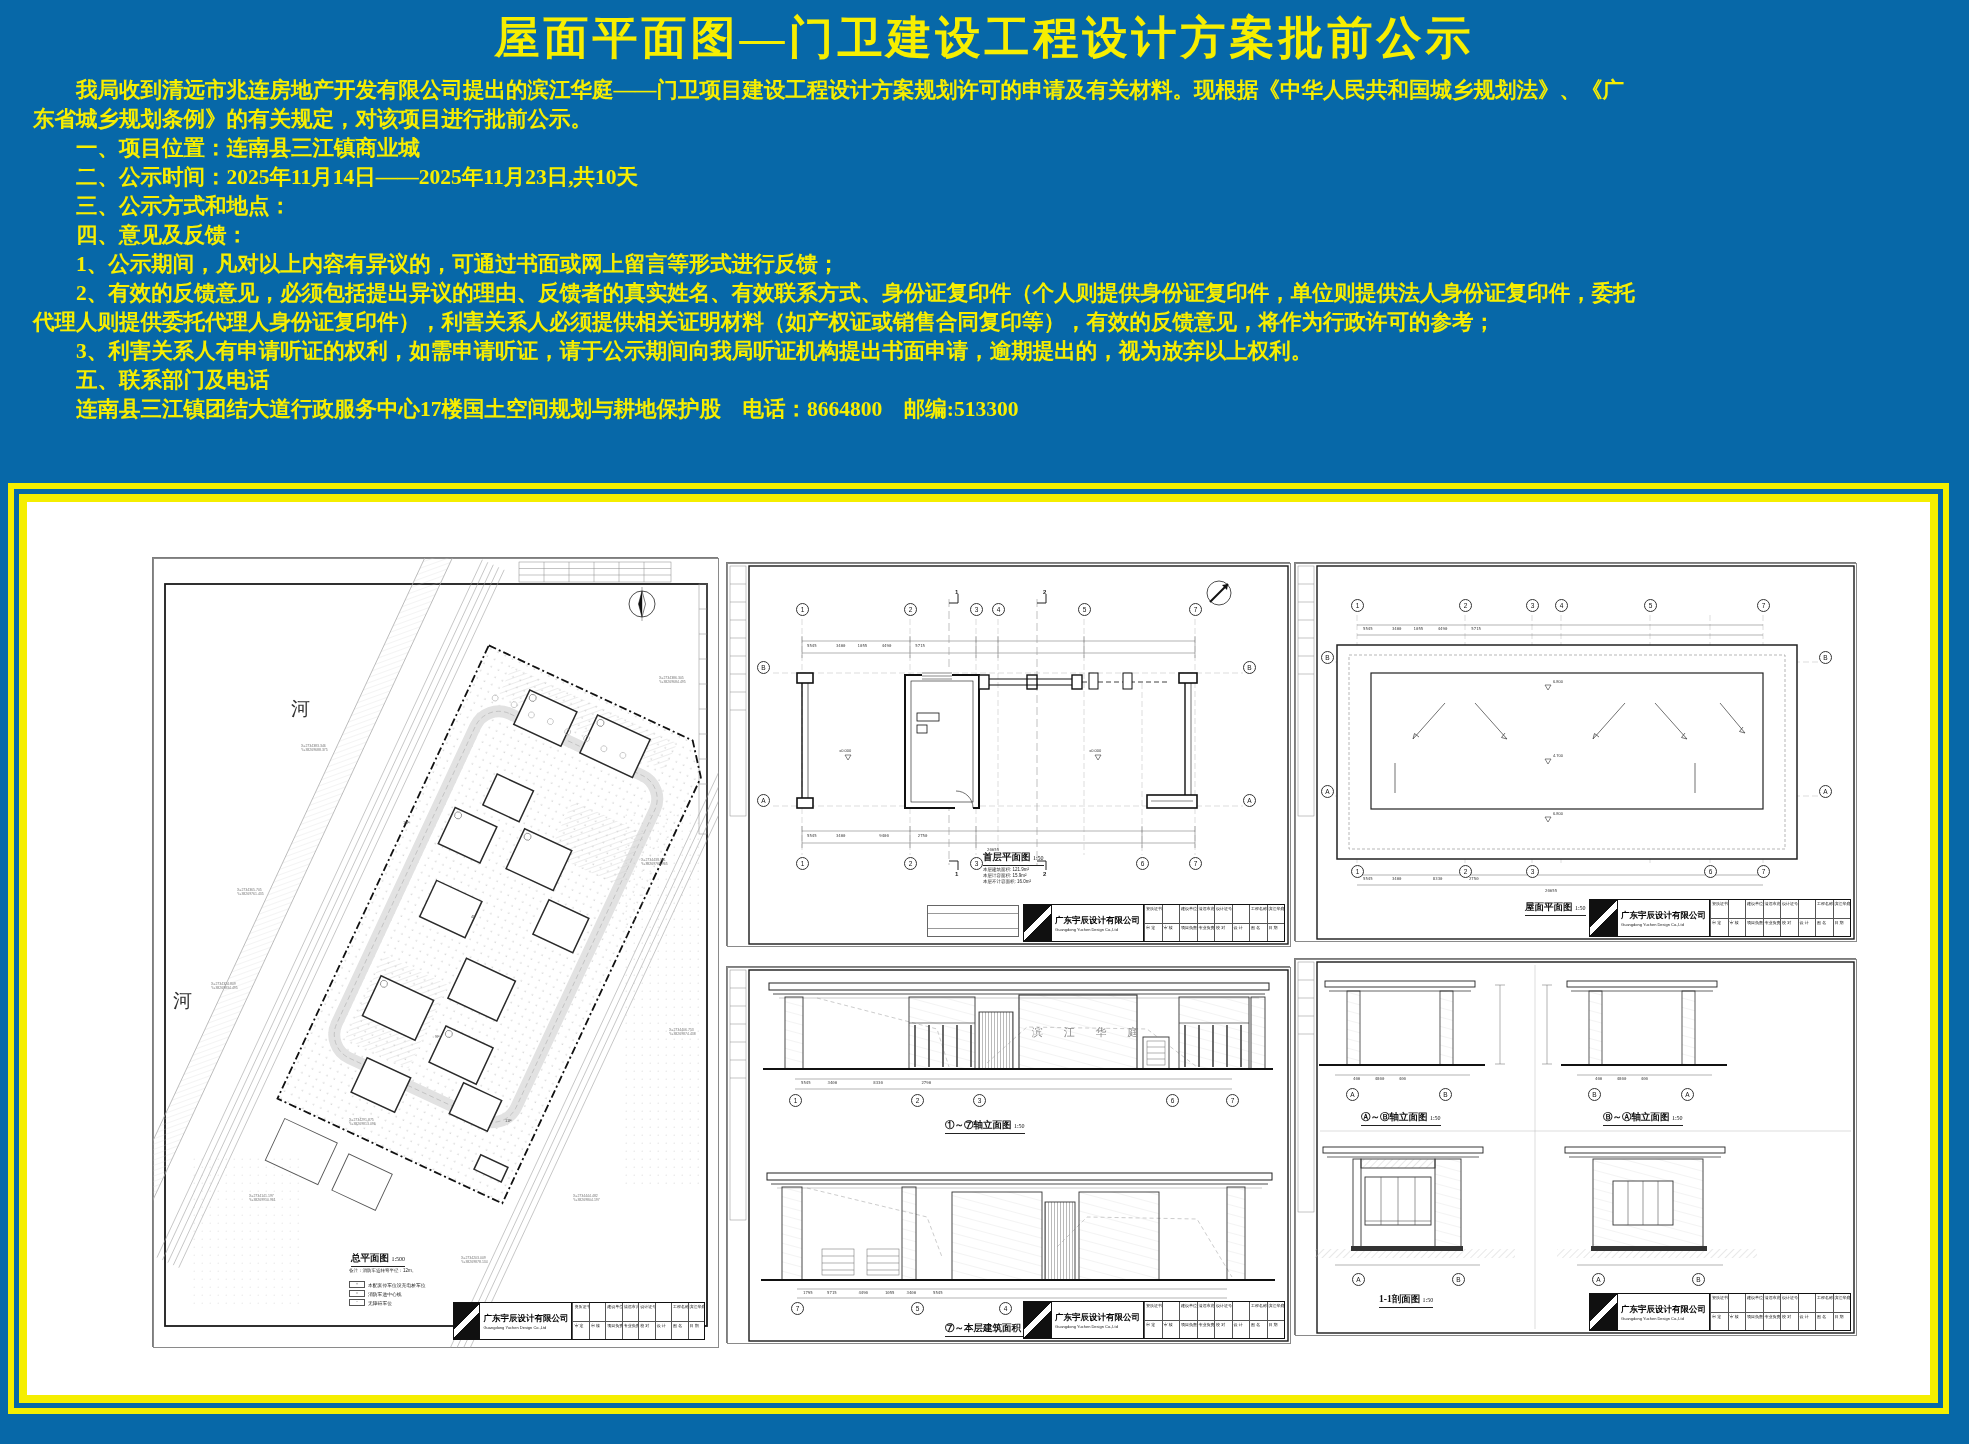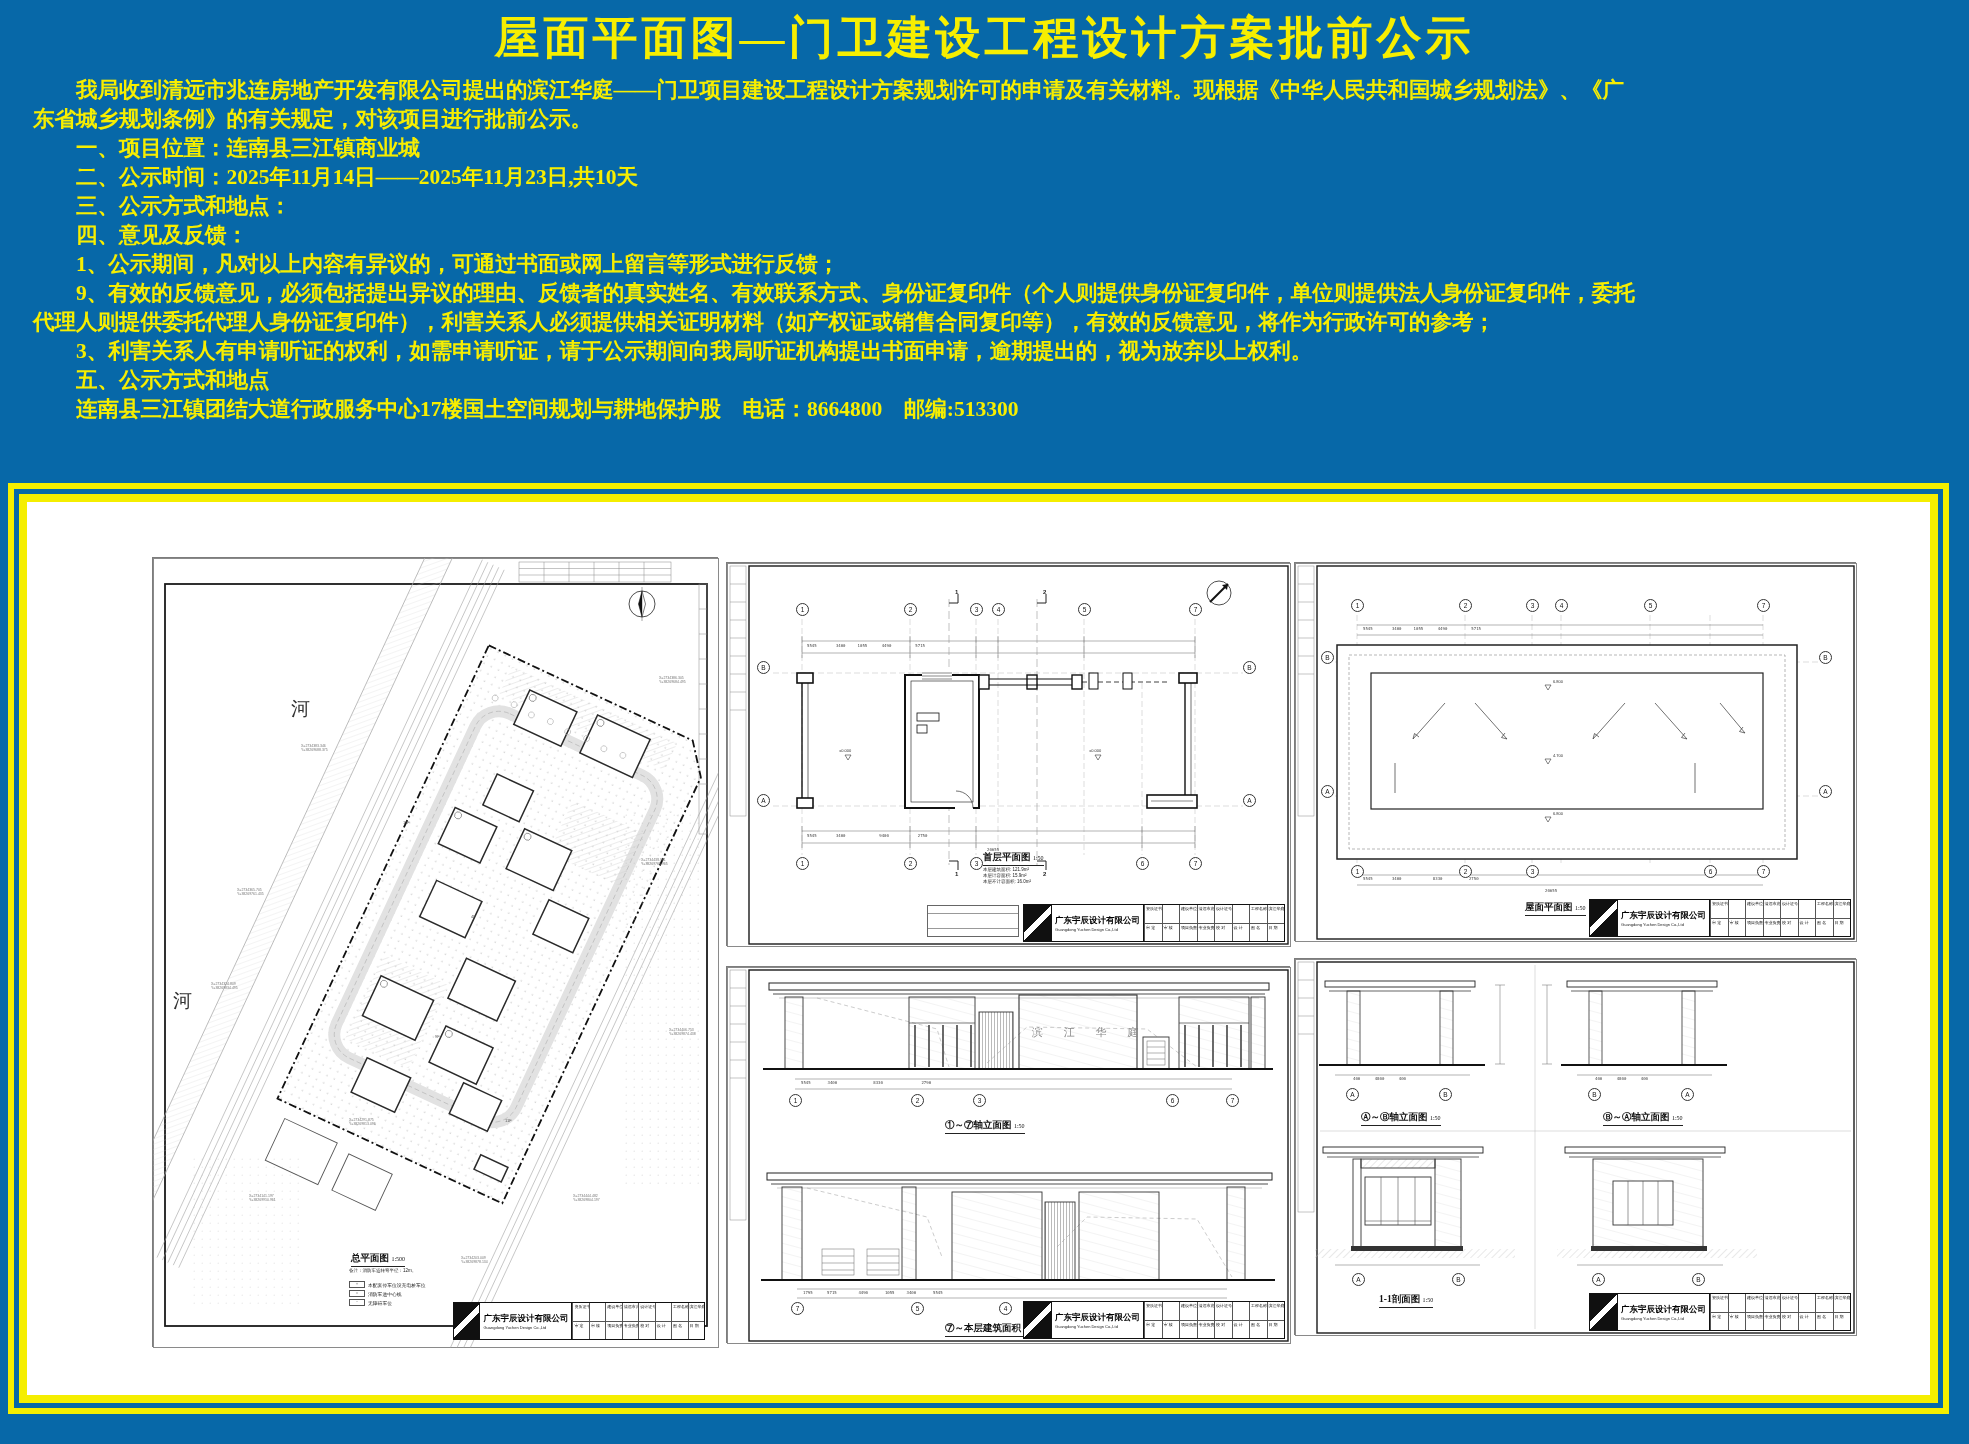--- a/index.html
+++ b/index.html
@@ -65,24 +65,24 @@
 
   <div class="notice-title">屋面平面图—门卫建设工程设计方案批前公示</div>
   <div class="notice-body" id="notice-lines">
       <div class="nline ind">我局收到清远市兆连房地产开发有限公司提出的滨江华庭——门卫项目建设工程设计方案规划许可的申请及有关材料。现根据《中华人民共和国城乡规划法》、《广</div>
       <div class="nline">东省城乡规划条例》的有关规定，对该项目进行批前公示。</div>
       <div class="nline ind">一、项目位置：连南县三江镇商业城</div>
       <div class="nline ind">二、公示时间：2025年11月14日——2025年11月23日,共10天</div>
       <div class="nline ind">三、公示方式和地点：</div>
       <div class="nline ind">四、意见及反馈：</div>
       <div class="nline ind">1、公示期间，凡对以上内容有异议的，可通过书面或网上留言等形式进行反馈；</div>
-      <div class="nline ind">9、有效的反馈意见，必须包括提出异议的理由、反馈者的真实姓名、有效联系方式、身份证复印件（个人则提供身份证复印件，单位则提供法人身份证复印件，委托</div>
+      <div class="nline ind">2、有效的反馈意见，必须包括提出异议的理由、反馈者的真实姓名、有效联系方式、身份证复印件（个人则提供身份证复印件，单位则提供法人身份证复印件，委托</div>
       <div class="nline">代理人则提供委托代理人身份证复印件），利害关系人必须提供相关证明材料（如产权证或销售合同复印等），有效的反馈意见，将作为行政许可的参考；</div>
       <div class="nline ind">3、利害关系人有申请听证的权利，如需申请听证，请于公示期间向我局听证机构提出书面申请，逾期提出的，视为放弃以上权利。</div>
-      <div class="nline ind">五、公示方式和地点</div>
+      <div class="nline ind">五、联系部门及电话</div>
       <div class="nline ind">连南县三江镇团结大道行政服务中心17楼国土空间规划与耕地保护股　电话：8664800　邮编:513300</div>
     </div>
 
   <div class="frame">
   <div class="frame-inner">
 
     <div class="panel" style="left:125px;top:55px;width:566px;height:790px;">
       <svg viewBox="0 0 566 790" width="566" height="790">
         <defs>
           <pattern id="sp-dots" width="8" height="8" patternUnits="userSpaceOnUse">

